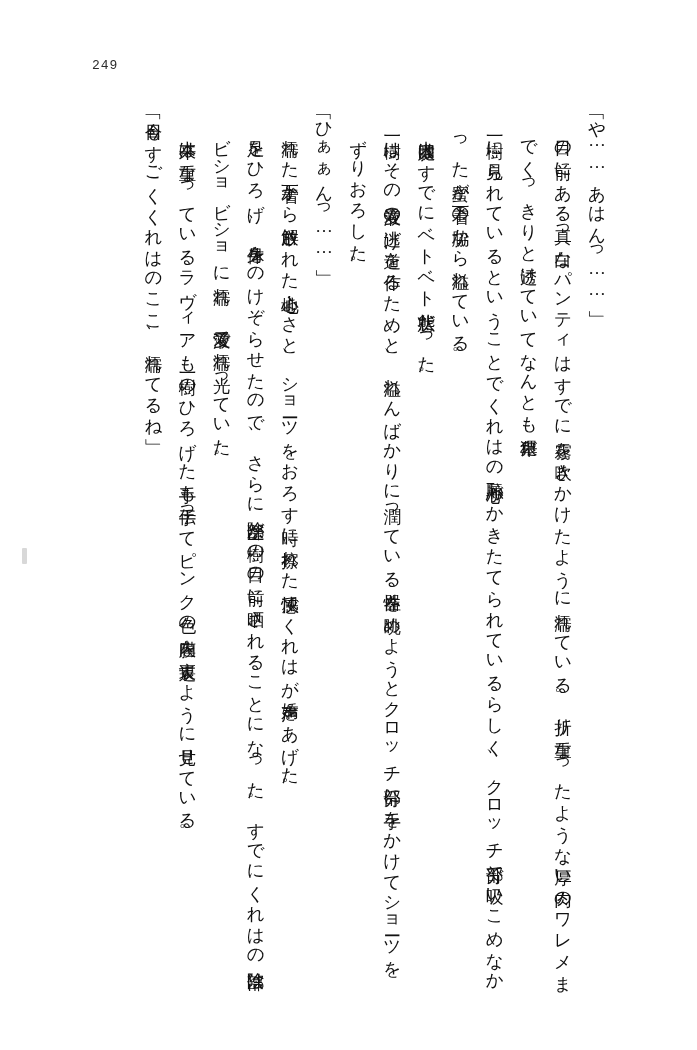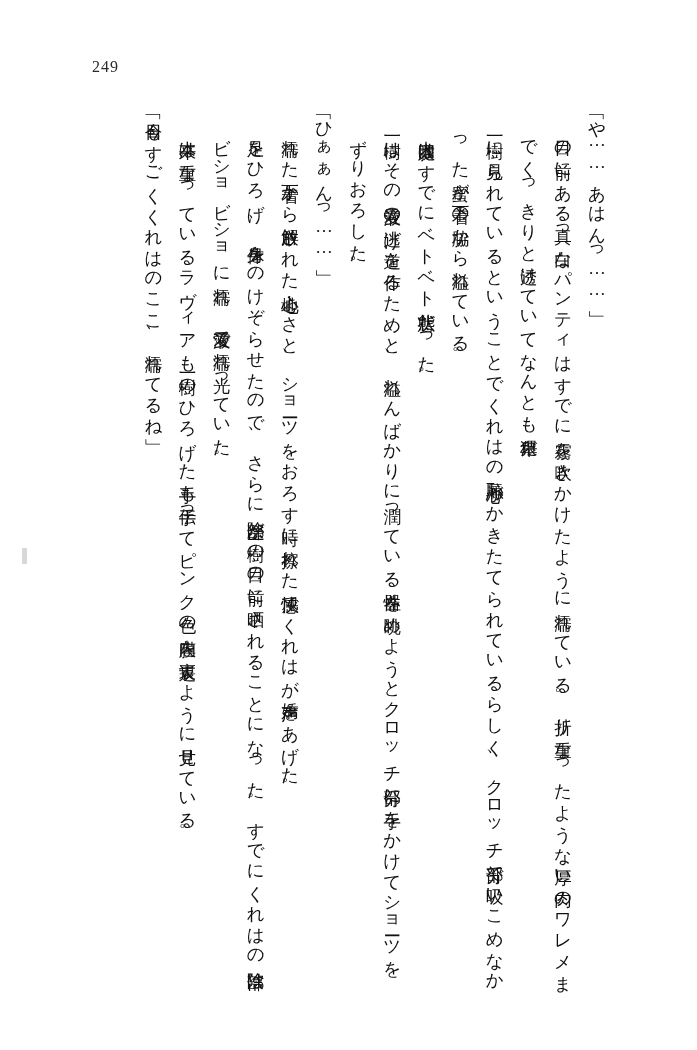--- a/index.html
+++ b/index.html
@@ -14,24 +14,24 @@
     font-family: "Liberation Serif", "DejaVu Serif", serif;
     color: #1a1a1a;
     overflow: hidden;
   }
 
   
   #page-number {
     position: absolute;
     left: 92px;
     top: 58px;
-    font-size: 16px;
+    font-size: 13px;
     letter-spacing: 1px;
     color: #2b2b2b;
-    font-family: Liberation Serif, serif;
+    font-family: Liberation Mono, monospace;
   }
 
   
   #text-block {
     position: absolute;
     top: 108px;
     left: 84px;
     width: 530px;
     height: 880px;
     writing-mode: vertical-rl;

